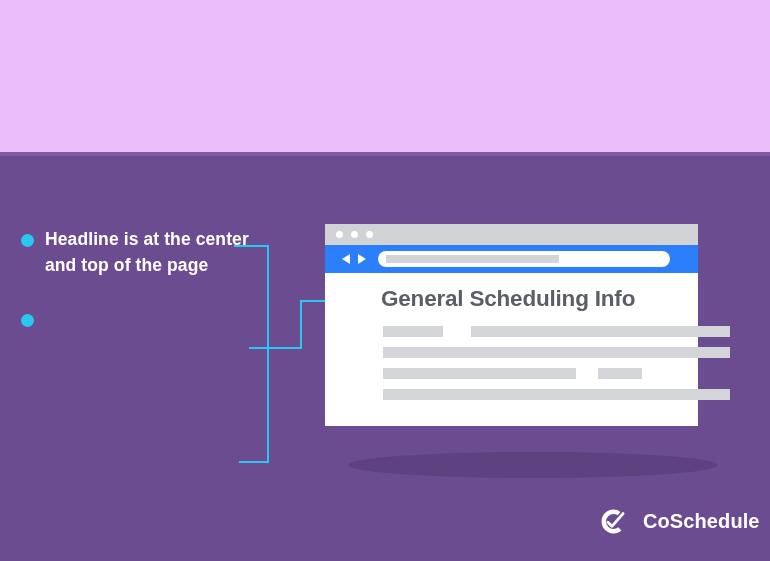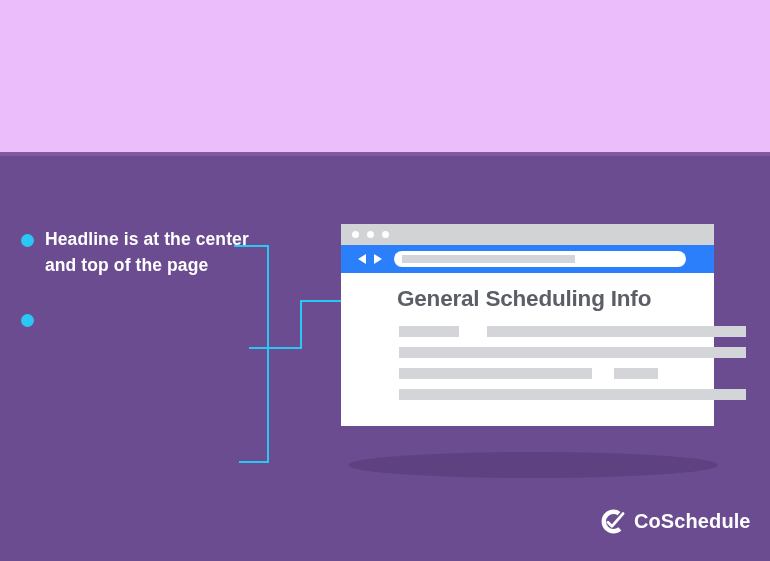--- a/index.html
+++ b/index.html
@@ -83,21 +83,21 @@
   .conn {
     position: absolute;
     background: #2BC7F4;
   }
   .conn-h { height: 2px; }
   .conn-v { width: 2px; }
 
   
   #browser-window {
     position: absolute;
-    left: 341px;
+    left: 325px;
     top: 224px;
     width: 373px;
     height: 202px;
     background: #FFFFFF;
     box-sizing: border-box;
     text-decoration: underline;
   }
   #browser-titlebar {
     position: absolute;
     left: 0;
@@ -187,21 +187,21 @@
     background: #5E4180;
   }
 
   
   #logo {
     position: absolute;
     left: 601px;
     top: 509px;
     display: flex;
     align-items: center;
-    gap: 8px;
+    gap: 17px;
   }
   #logo-mark { display: block; }
   #logo-text {
     color: #FFFFFF;
     font-size: 20px;
     font-weight: bold;
     letter-spacing: 0.1px;
   }
 </style>
 </head>

